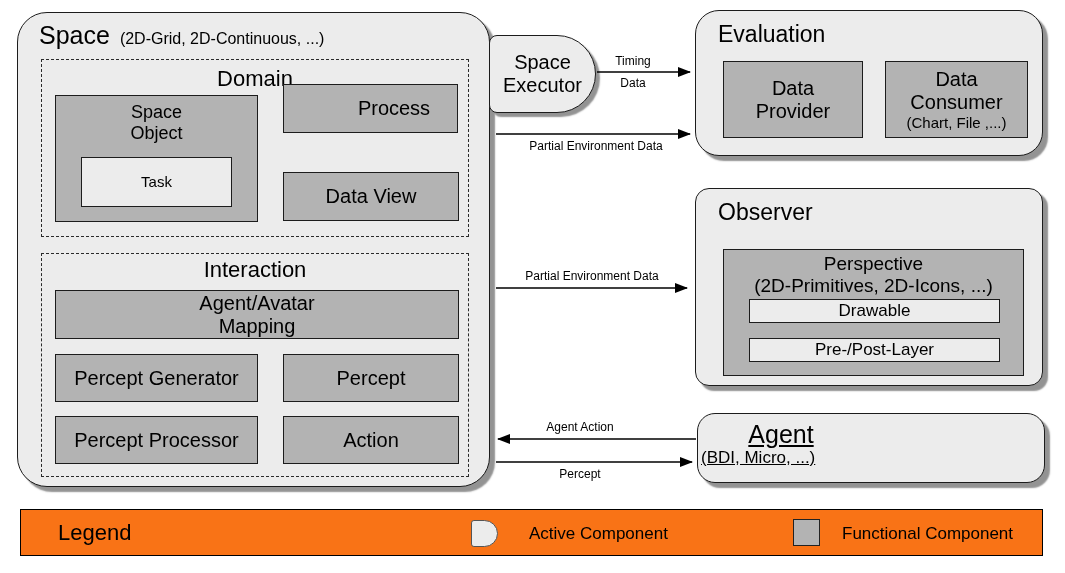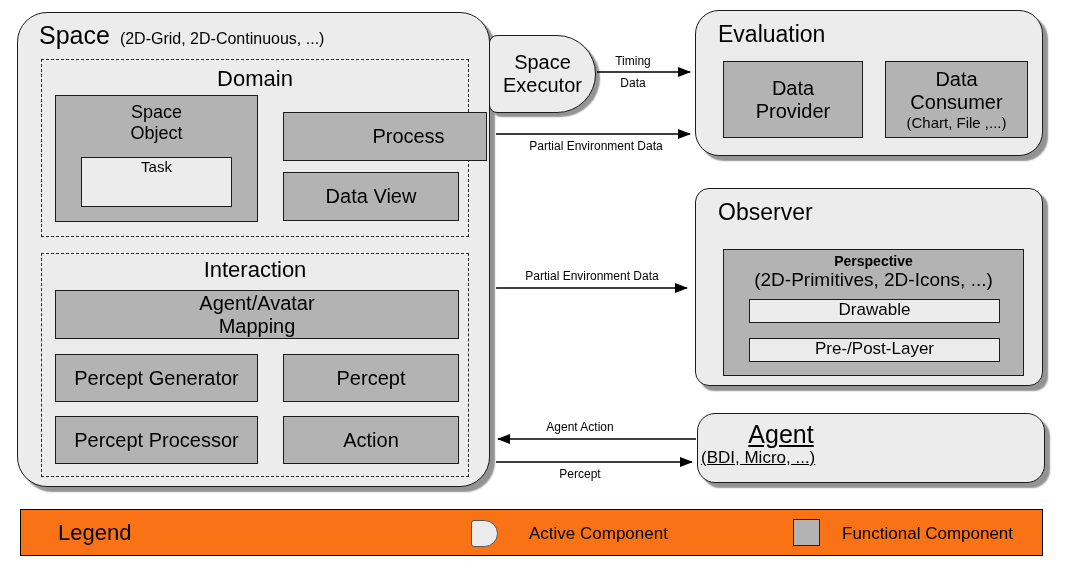--- a/index.html
+++ b/index.html
@@ -21,21 +21,21 @@
     box-sizing:border-box;
     display:flex;flex-direction:column;align-items:center;justify-content:center;
     text-align:center;font-size:20px;line-height:1.15;
   }
   
   .light{
     position:absolute;
     background:var(--container-fill,#ececec);
     border:1.2px solid var(--border,#1c1c1c);
     box-sizing:border-box;
-    display:flex;align-items:flex-start;justify-content:center;
+    display:flex;align-items:center;justify-content:center;
     text-align:center;
   }
   .dash{
     position:absolute;border:1px dashed #2a2a2a;box-sizing:border-box;
   }
   .gtitle{position:absolute;left:0;width:100%;text-align:center;font-size:22px;}
   .ctitle{position:absolute;font-size:23px;}
   .space-title{position:absolute;left:21px;top:8px;white-space:nowrap;}
   .space-title .big{font-size:25px;}
   .space-title .sub{font-size:16px;margin-left:10px;}
@@ -86,21 +86,21 @@
       <div class="gtitle" style="top:6px;">Domain</div>
 
       <div class="func" style="left:13px;top:35px;width:203px;height:127px;justify-content:flex-start;padding-top:6px;font-size:18px;">
         <div>Space</div>
         <div>Object</div>
         <div class="light" style="left:25px;top:61px;width:151px;height:50px;font-size:15px;">
           <span>Task</span>
         </div>
       </div>
 
-      <div class="func" style="left:241px;top:52px;width:204px;height:49px;padding-left:47px;">
+      <div class="func" style="left:241px;top:24px;width:175px;height:49px;padding-left:47px;">
         <span>Process</span>
       </div>
 
       <div class="func" style="left:241px;top:112px;width:176px;height:49px;">
         <span>Data View</span>
       </div>
     </div>
 
     <div class="dash" style="left:23px;top:240px;width:428px;height:224px;">
       <div class="gtitle" style="top:3px;">Interaction</div>
@@ -145,21 +145,21 @@
       <div>Data</div>
       <div>Consumer</div>
       <div style="font-size:15px;">(Chart, File ,...)</div>
     </div>
   </div>
 
   <div class="container" style="left:695px;top:188px;width:348px;height:198px;border-radius:14px;">
     <div class="ctitle" style="left:22px;top:10px;">Observer</div>
 
     <div class="func" style="left:27px;top:60px;width:301px;height:127px;justify-content:flex-start;padding-top:3px;">
-      <div style="font-size:14px;font-weight:bold;">Perspective</div>
+      <div style="font-size:19px;">Perspective</div>
       <div style="font-size:19px;">(2D-Primitives, 2D-Icons, ...)</div>
       <div class="light" style="left:25px;top:49px;width:251px;height:24px;font-size:17px;">
         <span>Drawable</span>
       </div>
       <div class="light" style="left:25px;top:88px;width:251px;height:24px;font-size:17px;">
         <span>Pre-/Post-Layer</span>
       </div>
     </div>
   </div>
 

